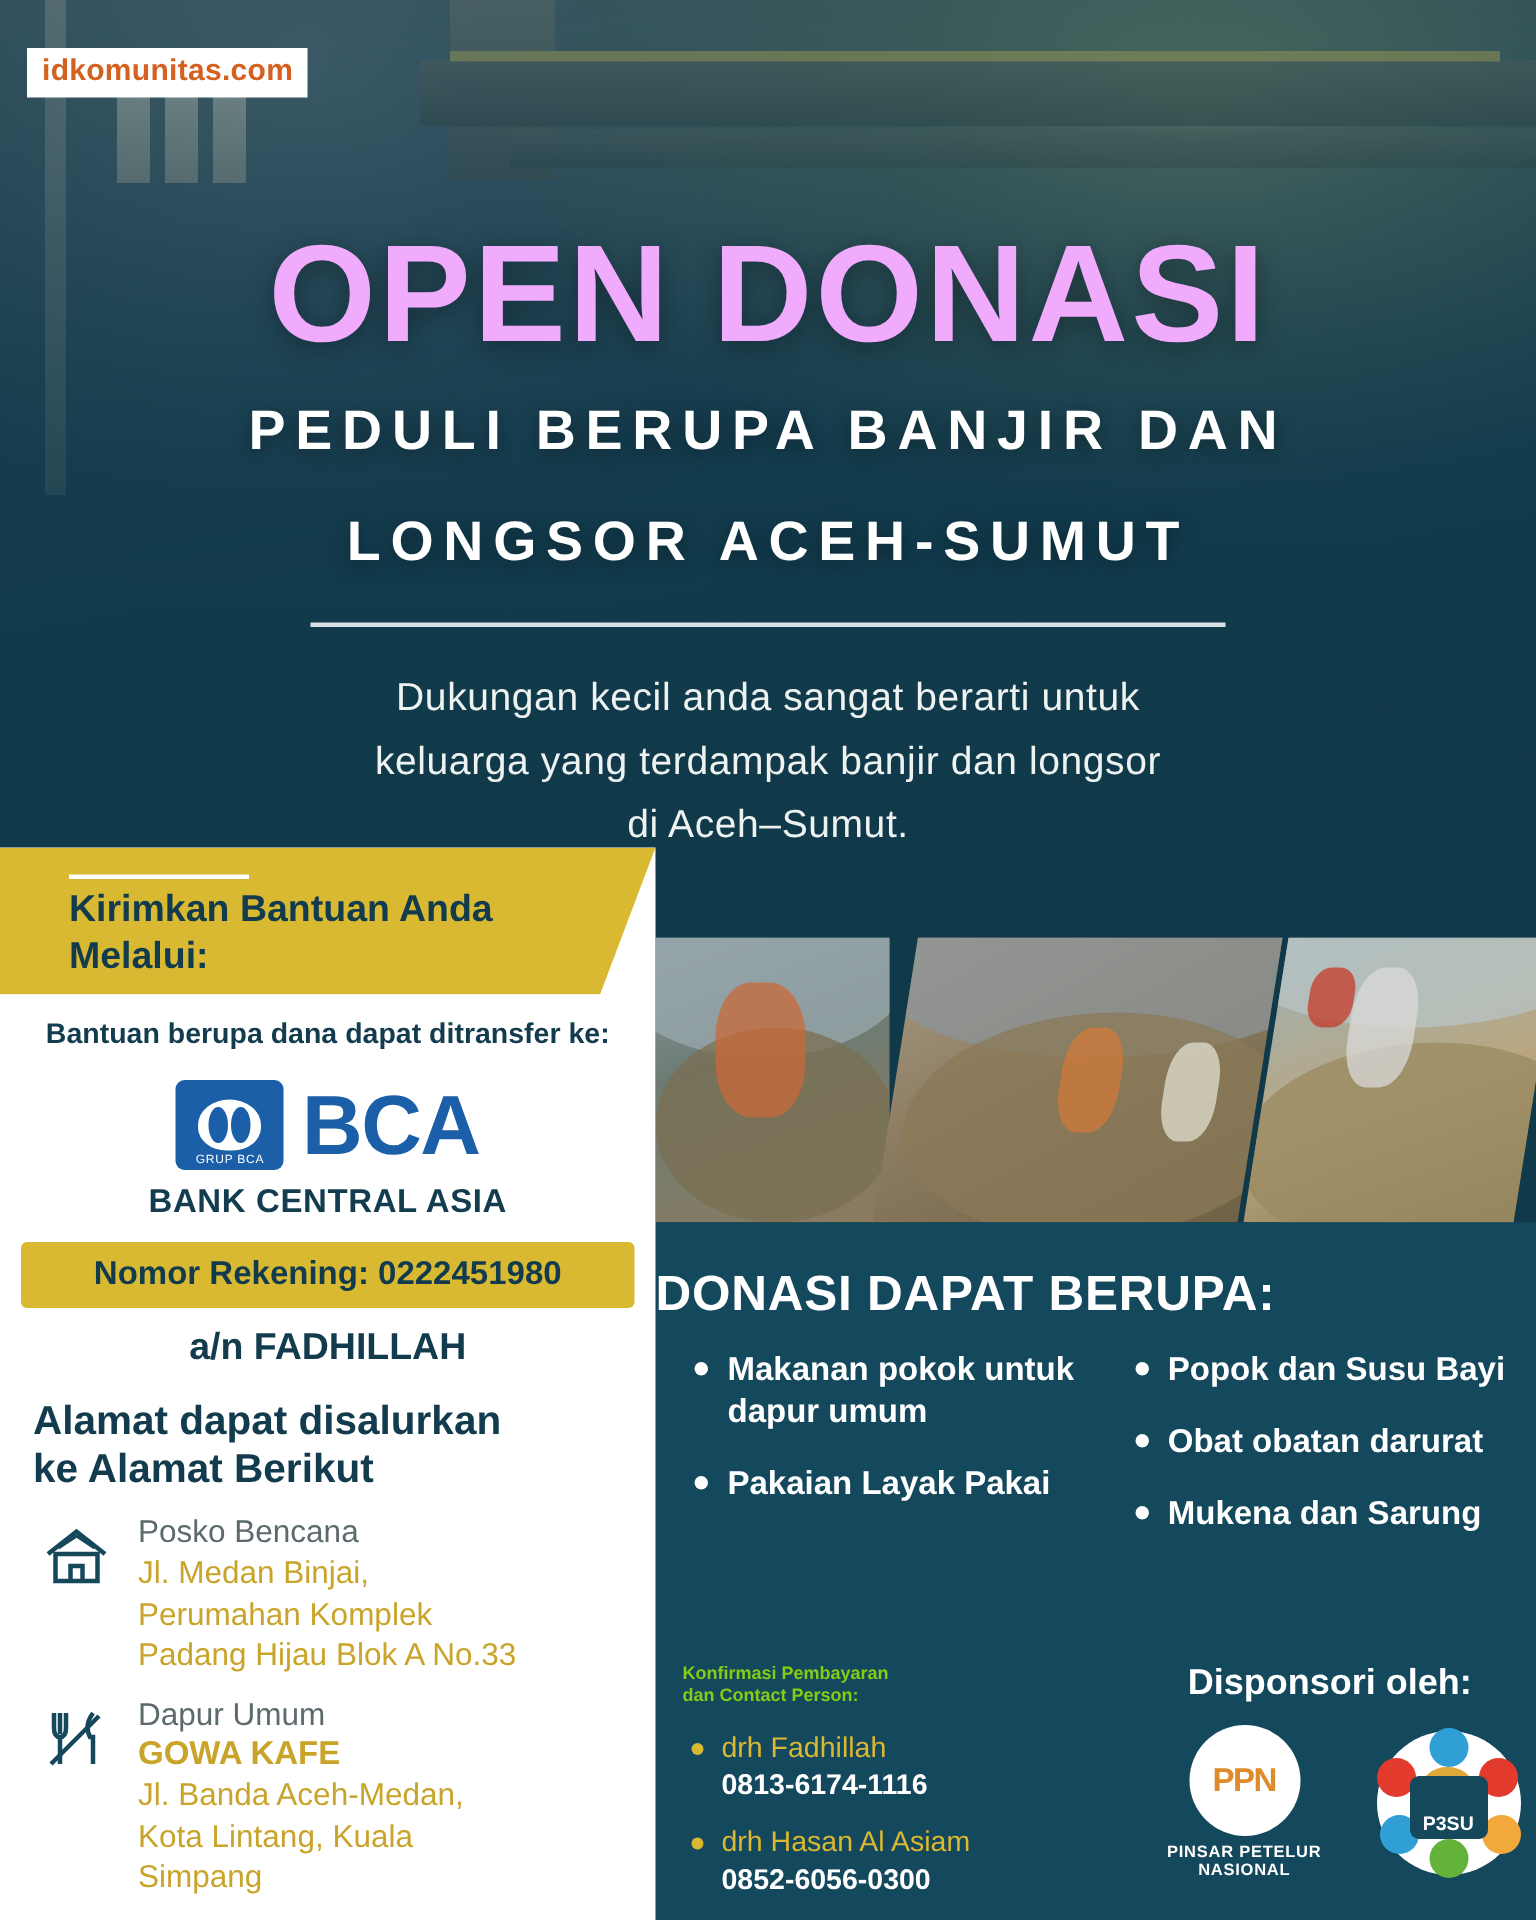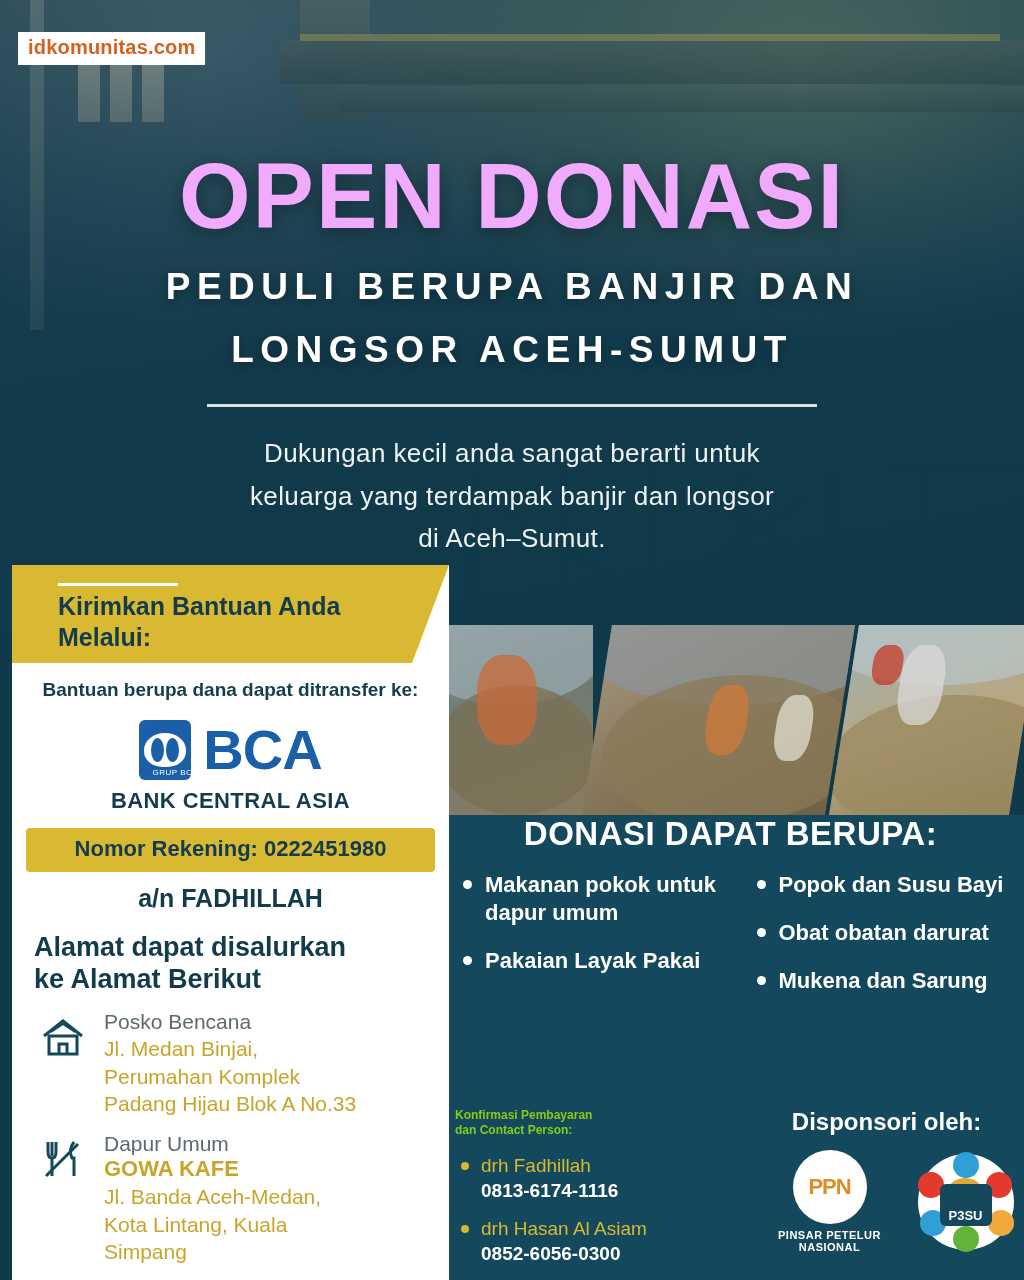--- a/index.html
+++ b/index.html
@@ -81,21 +81,21 @@
     width: 610px; height: 3px; background: rgba(255,255,255,.85);
     margin: 28px auto 0 auto;
   }
   .lede {
     color: #eef3f2; font-size: 26px; line-height: 1.55; letter-spacing: .4px;
     margin-top: 26px; font-weight: 400;
   }
 
   
   .left-col {
-    position: absolute; left: 12px; top: 565px; width: 437px; height: 715px;
+    position: absolute; left: 0; top: 565px; width: 437px; height: 715px;
     background: #ffffff; z-index: 25;
   }
   .banner {
     position: absolute; left: 0; top: 0; width: 437px; height: 98px;
     background: #d9b832;
     clip-path: polygon(0 0, 437px 0, 400px 98px, 0 98px);
   }
   .banner-line { position: absolute; left: 46px; top: 18px; width: 120px; height: 3px; background: #fff; }
   .banner-text {
     position: absolute; left: 46px; top: 26px; width: 370px;
@@ -103,21 +103,21 @@
   }
   .left-body { position: absolute; left: 0; top: 98px; width: 437px; }
   .ltitle {
     text-align: center; color: #133d4e; font-weight: 700; font-size: 19px;
     margin-top: 16px;
   }
   .bca-row {
     display: flex; align-items: center; justify-content: center; gap: 12px; margin-top: 16px;
   }
   .bca-logo {
-    width: 52px; height: 60px; border-radius: 6px;
+    width: 72px; height: 60px; border-radius: 6px;
     background: #1b5fa8; position: relative;
     display: flex; align-items: center; justify-content: center;
   }
   .bca-logo .petal {
     width: 42px; height: 34px; border-radius: 50% 50% 45% 45%;
     background: #fff; position: relative;
   }
   .bca-logo .petal:before, .bca-logo .petal:after {
     content: ""; position: absolute; top: 5px; width: 13px; height: 24px;
     background: #1b5fa8; border-radius: 50%;
@@ -160,22 +160,22 @@
   .ph3 { width: 185px; margin-left: 4px; background: linear-gradient(160deg,#9fb2b6,#b9a67f 55%,#8b7c58 100%); transform: skewX(-9deg); }
   .ph-inner { position: absolute; inset: -10px; }
   .blob { position: absolute; border-radius: 50%; opacity: .75; }
 
   
   .right-panel {
     position: absolute; left: 437px; top: 815px; width: 587px; height: 275px;
     background: #14485c; z-index: 24;
   }
   .rp-title {
-    text-align: center; color: #fff; font-weight: 700; font-size: 33px;
-    letter-spacing: .5px; margin-top: 0;
+    text-align: left; color: #fff; font-weight: 700; font-size: 33px;
+    letter-spacing: .5px; margin-top: 28px;
   }
   .rp-cols { display: flex; margin-top: 18px; }
   .rp-col { flex: 1; padding-left: 26px; }
   ul.items { list-style: none; }
   ul.items li {
     position: relative; color: #ffffff; font-weight: 700; font-size: 22px;
     line-height: 1.28; margin-bottom: 20px; padding-left: 22px;
   }
   ul.items li:before {
     content: ""; position: absolute; left: 0; top: 9px;
@@ -251,21 +251,21 @@
       <div class="trussbar" style="left:840px; top:550px; width:200px; height:5px; transform:rotate(-32deg);"></div>
     </div>
     <div class="hero-fade"></div>
   </div>
 
   <div class="watermark">idkomunitas.com</div>
 
   <div class="title-wrap">
     <div class="title-main">OPEN DONASI</div>
     <div class="title-sub">PEDULI BERUPA BANJIR DAN</div>
-    <div class="title-sub" style="margin-top:9px">LONGSOR ACEH-SUMUT</div>
+    <div class="title-sub" style="margin-top:20px">LONGSOR ACEH-SUMUT</div>
     <div class="rule"></div>
     <div class="lede">Dukungan kecil anda sangat berarti untuk</div>
     <div class="lede" style="margin-top:2px">keluarga yang terdampak banjir dan longsor</div>
     <div class="lede" style="margin-top:2px">di Aceh–Sumut.</div>
   </div>
 
   <div class="photos">
     <div class="ph ph1">
       <div class="ph-inner">
         <div class="blob" style="left:-20px; top:-30px; width:200px; height:120px; background:#9aa8ad;"></div>

